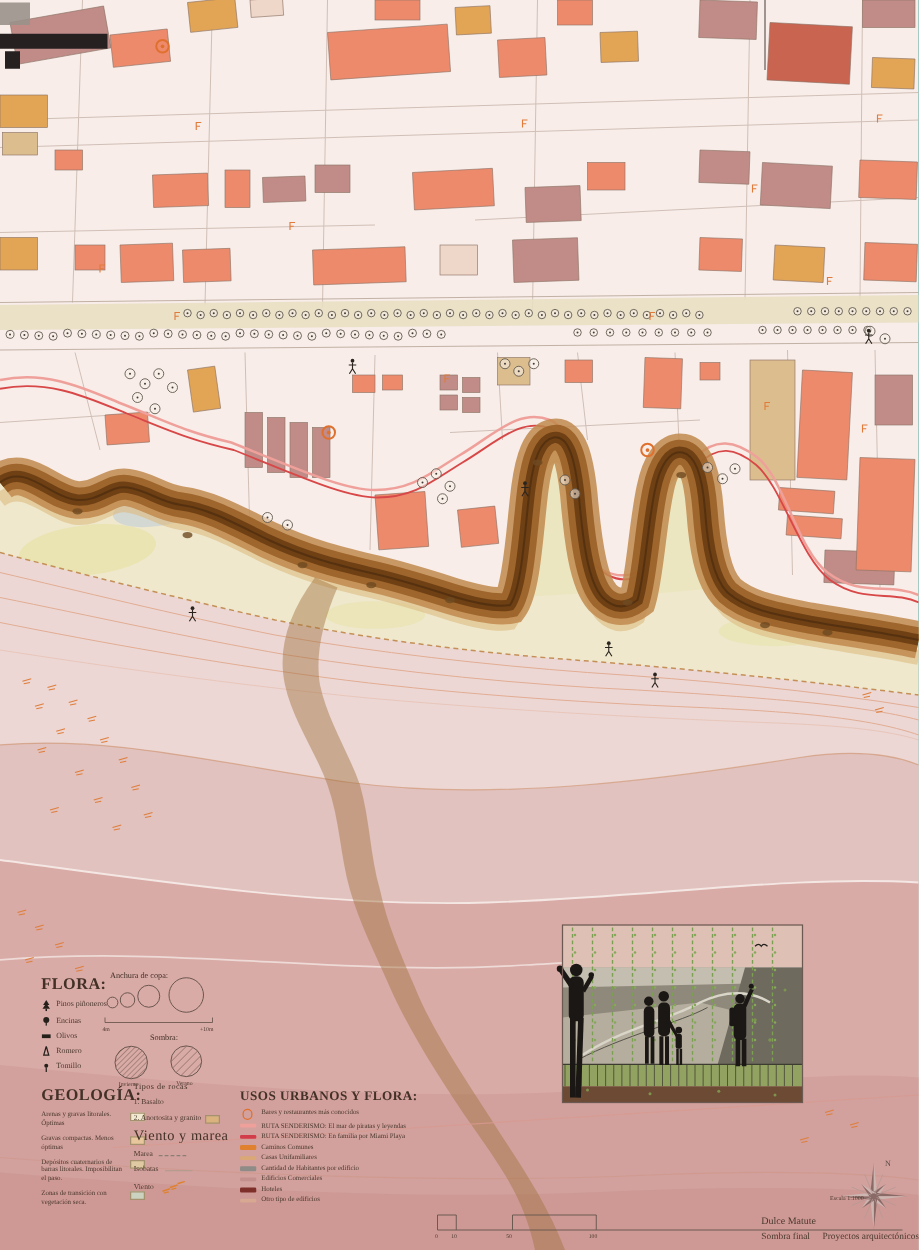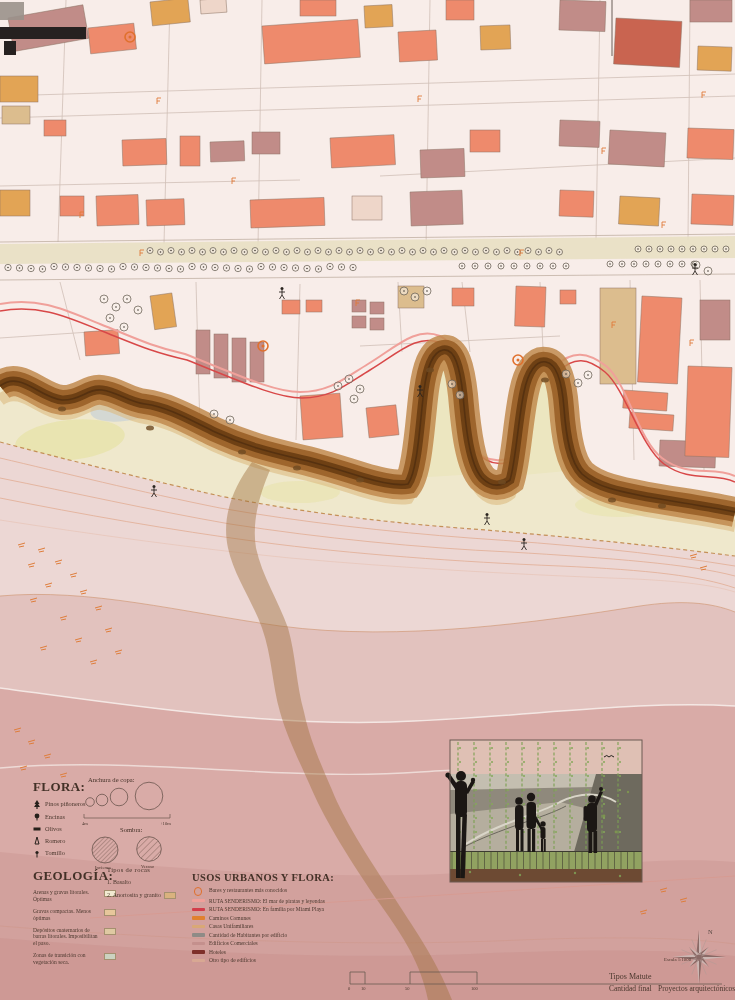--- a/index.html
+++ b/index.html
@@ -838,20 +838,37 @@
 <div class="legend" style="left:107px;top:866px;width:90px">
   <div class="rocas-title l-title">Tipos de rocas</div>
   <div class="rocitem">
         <span>1. Basalto</span>
       </div>
   <div class="rocitem">
         <span>2. Anortosita y granito</span>
         <span class="gsw" style="background:#d9b27e"></span>
       </div>
 </div>
+<div class="legend" style="left:107px;top:903px;width:95px">
+  <div class="l-title viento-title">Viento y marea</div>
+  <div class="vrow">
+        <span>Marea</span>
+        <span class="vsw" style="border-top:1px dashed #8a7d74"></span>
+      </div>
+  <div class="vrow">
+        <span>Isobatas</span>
+        <span class="vsw" style="border-top:1px solid #b59c8f"></span>
+      </div>
+  <div class="vrow">
+        <span>Viento</span>
+    <svg width="22" height="10">
+          <path d="M2,8 l6,-2 M3,9.5 l4,-1 M8,5 l6,-2 M9,6.5 l4,-1 M14,2 l6,-2" stroke="#e0812f" stroke-width="1.2" fill="none"></path>
+        </svg>
+      </div>
+</div>
 
 <div class="legend" style="left:192px;top:872px;width:155px">
   <div class="l-title usos-title">USOS URBANOS Y FLORA:</div>
   <div class="urow" style="margin-top:4px">
         <span class="uswc"></span>
         <span>Bares y restaurantes más conocidos</span>
       </div>
   <div class="urow">
         <span class="usw" style="background:#f0a09a;height:2.5px"></span>
         <span>RUTA SENDERISMO: El mar de piratas y leyendas</span>
@@ -880,22 +897,22 @@
         <span class="usw" style="background:#7e2f2a"></span>
         <span>Hoteles</span>
       </div>
   <div class="urow">
         <span class="usw" style="background:#d8a893"></span>
         <span>Otro tipo de edificios</span>
       </div>
 </div>
 
 <div class="t" style="left:664px;top:957px;font-size:4.8px">Escala 1:1000</div>
-<div class="t" style="left:609px;top:972px;font-size:8px">Tipos Matute</div>
-<div class="t" style="left:609px;top:984px;font-size:7.5px">Cantidad final</div>
+<div class="t" style="left:609px;top:972px;font-size:8px">Dulce Matute</div>
+<div class="t" style="left:609px;top:984px;font-size:7.5px">Sombra final</div>
 <div class="t" style="left:658px;top:984px;font-size:7.5px">Proyectos arquitectónicos 2</div>
 <div class="t" style="left:708px;top:928px;font-size:6.5px;color:#5a4a45">N</div>
 <div class="t" style="left:348px;top:986px;font-size:4.5px">0</div>
 <div class="t" style="left:361px;top:986px;font-size:4.5px">10</div>
 <div class="t" style="left:405px;top:986px;font-size:4.5px">50</div>
 <div class="t" style="left:471px;top:986px;font-size:4.5px">100</div>
 
 </div>
 
 </body></html>

